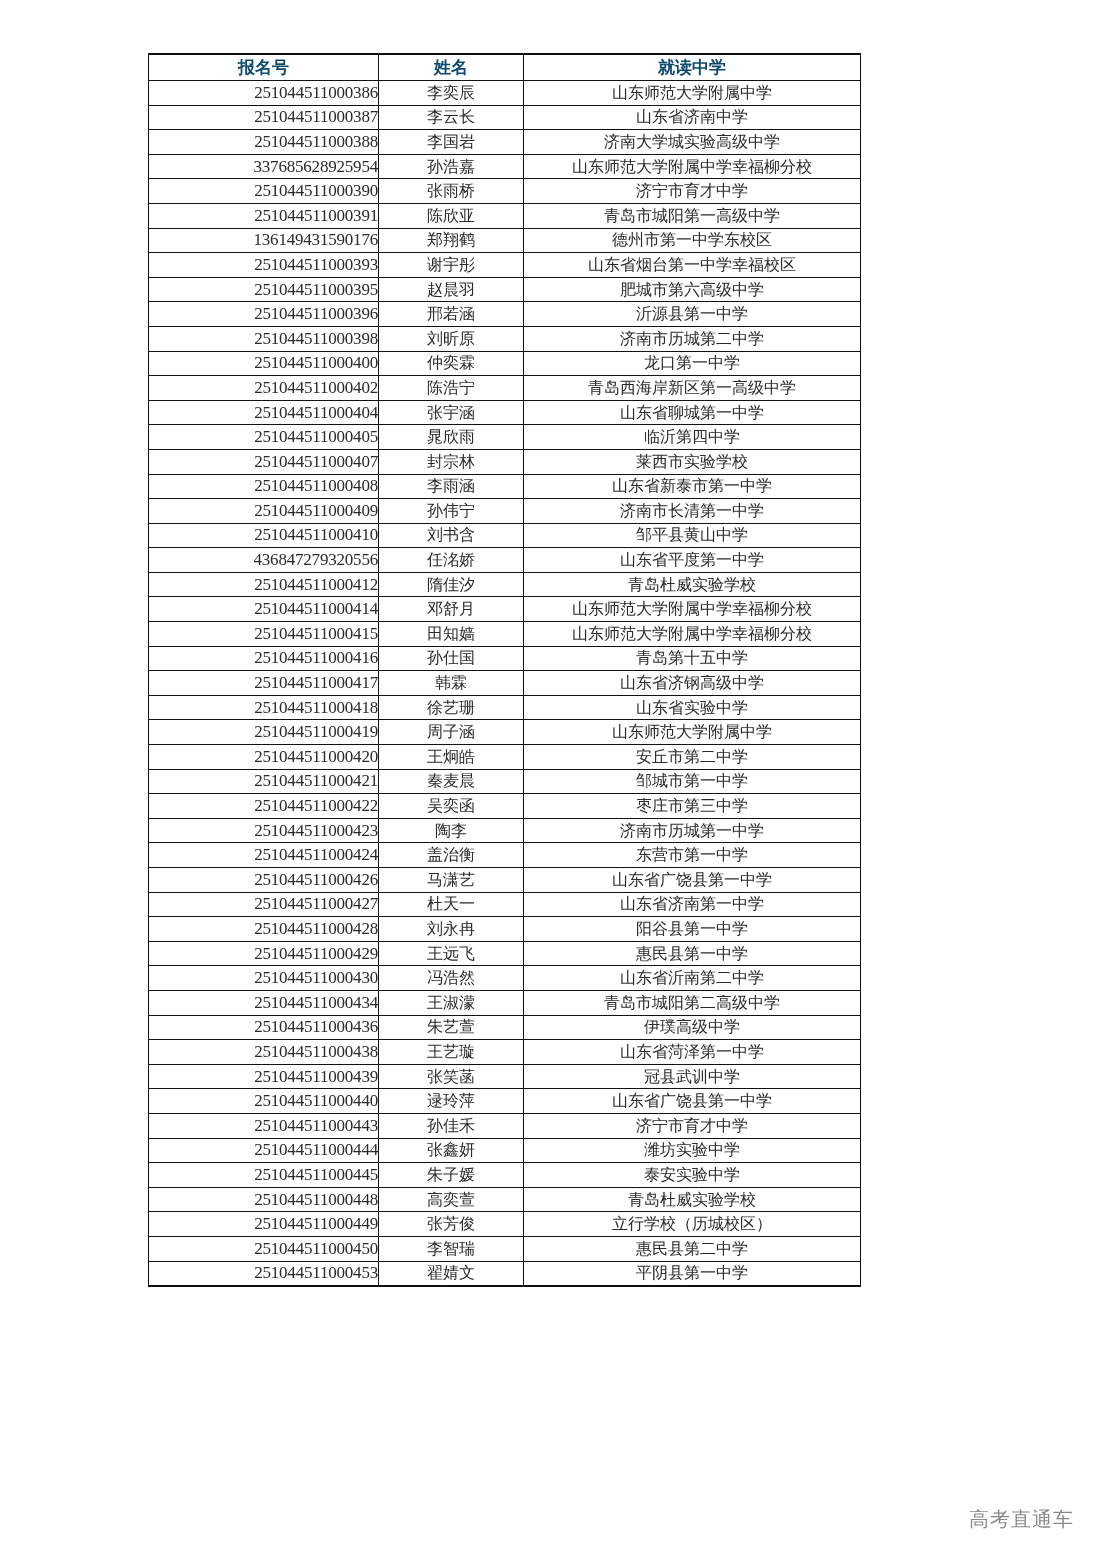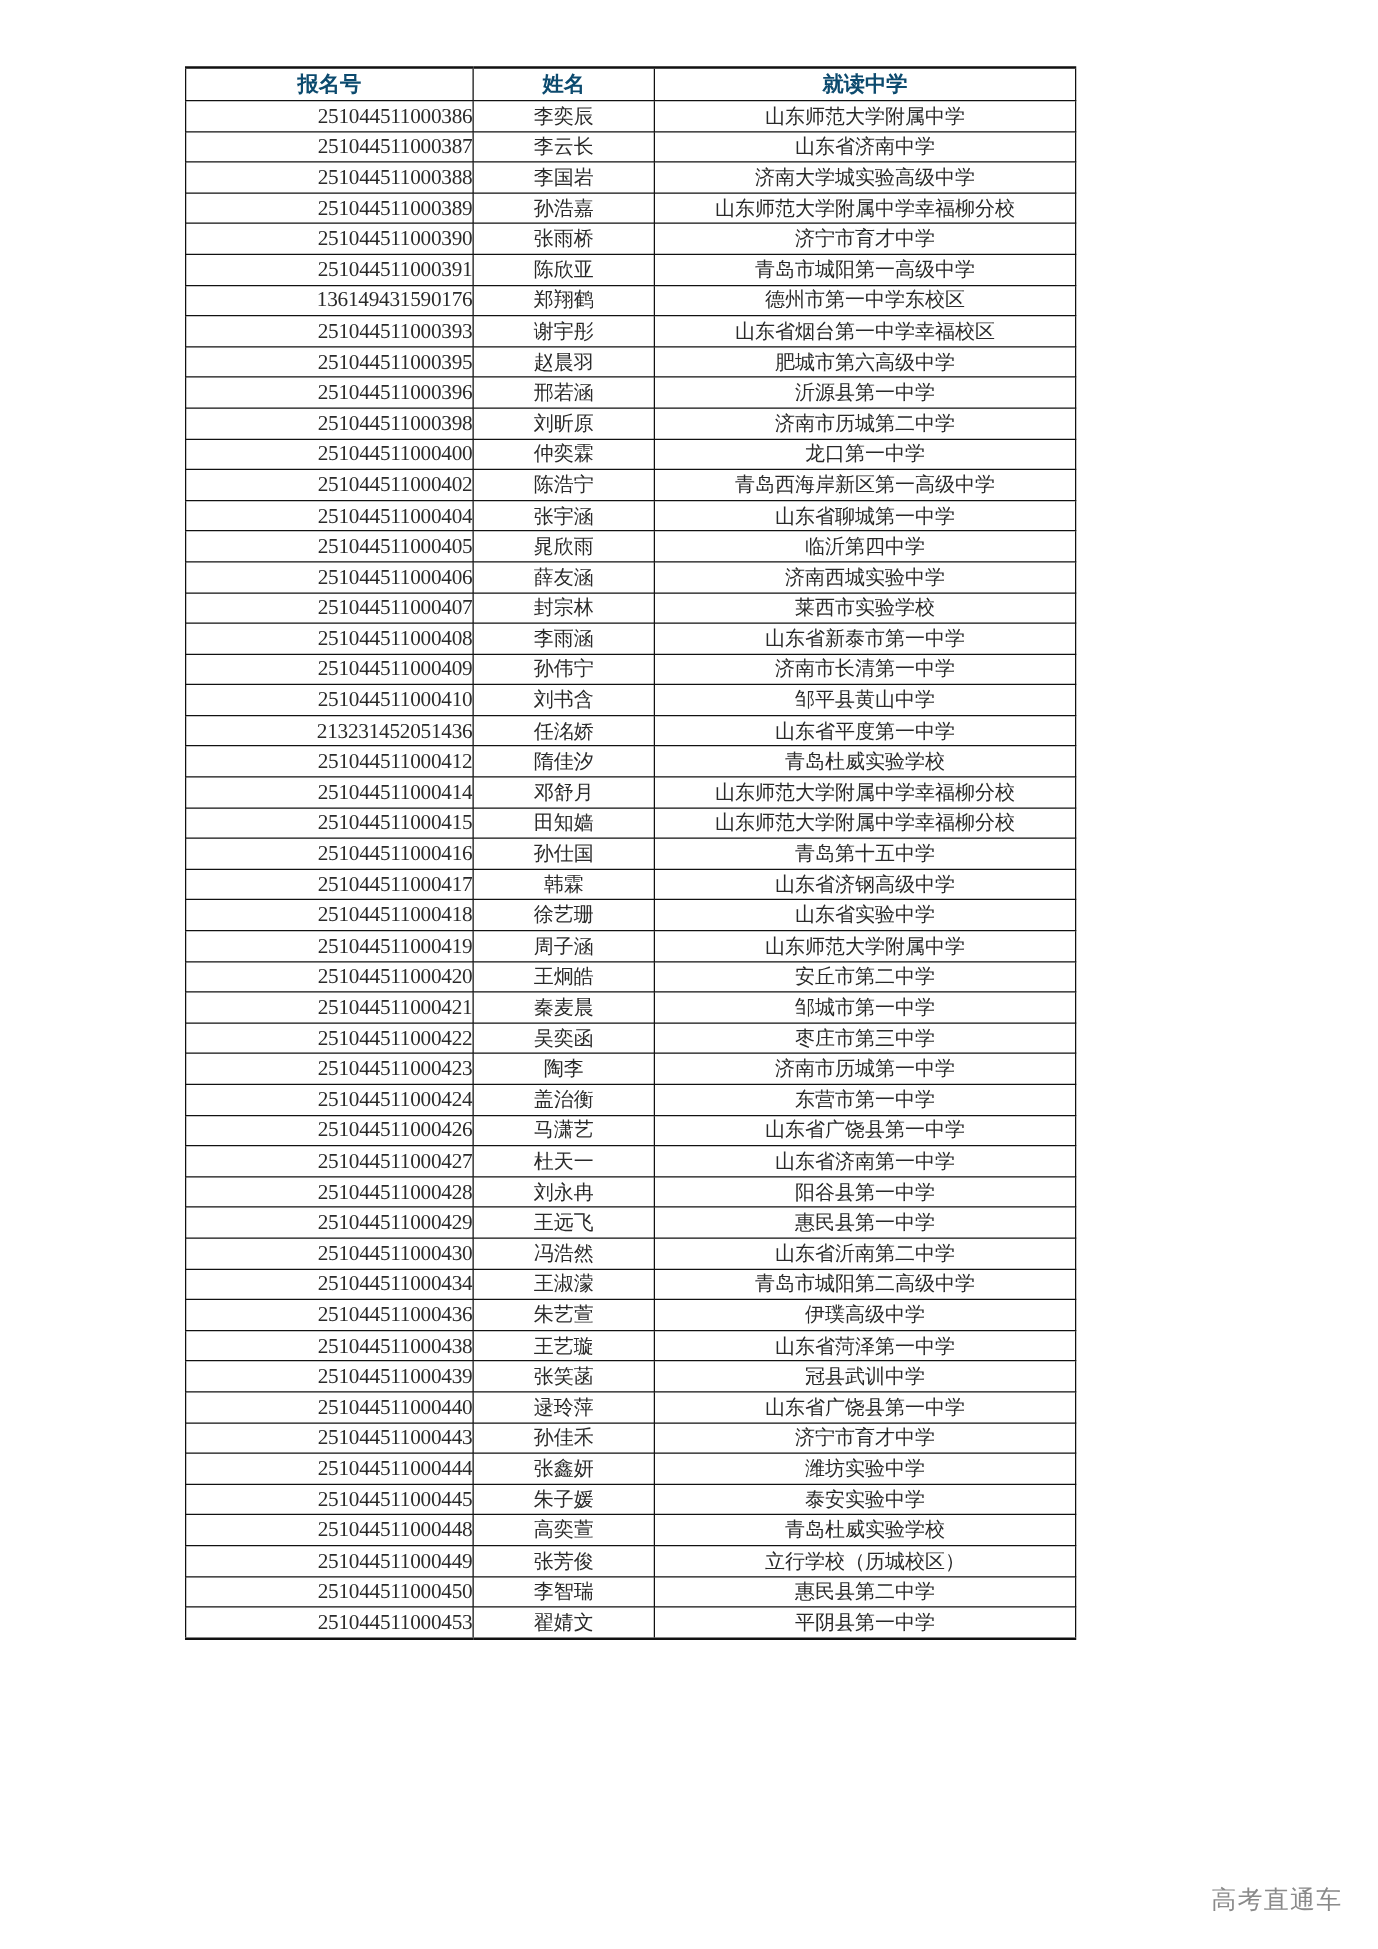--- a/index.html
+++ b/index.html
@@ -94,21 +94,21 @@
         <td class="reg">251044511000387</td>
         <td>李云长</td>
         <td>山东省济南中学</td>
       </tr>
       <tr>
         <td class="reg">251044511000388</td>
         <td>李国岩</td>
         <td>济南大学城实验高级中学</td>
       </tr>
       <tr>
-        <td class="reg">251044511000389</td>
+        <td class="reg">337685628925954</td>
         <td>孙浩嘉</td>
         <td>山东师范大学附属中学幸福柳分校</td>
       </tr>
       <tr>
         <td class="reg">251044511000390</td>
         <td>张雨桥</td>
         <td>济宁市育才中学</td>
       </tr>
       <tr>
         <td class="reg">251044511000391</td>
@@ -154,46 +154,41 @@
         <td class="reg">251044511000404</td>
         <td>张宇涵</td>
         <td>山东省聊城第一中学</td>
       </tr>
       <tr>
         <td class="reg">251044511000405</td>
         <td>晁欣雨</td>
         <td>临沂第四中学</td>
       </tr>
       <tr>
-        <td class="reg">251044511000406</td>
-        <td>薛友涵</td>
-        <td>济南西城实验中学</td>
-      </tr>
-      <tr>
         <td class="reg">251044511000407</td>
         <td>封宗林</td>
         <td>莱西市实验学校</td>
       </tr>
       <tr>
         <td class="reg">251044511000408</td>
         <td>李雨涵</td>
         <td>山东省新泰市第一中学</td>
       </tr>
       <tr>
         <td class="reg">251044511000409</td>
         <td>孙伟宁</td>
         <td>济南市长清第一中学</td>
       </tr>
       <tr>
         <td class="reg">251044511000410</td>
         <td>刘书含</td>
         <td>邹平县黄山中学</td>
       </tr>
       <tr>
-        <td class="reg">213231452051436</td>
+        <td class="reg">436847279320556</td>
         <td>任洺娇</td>
         <td>山东省平度第一中学</td>
       </tr>
       <tr>
         <td class="reg">251044511000412</td>
         <td>隋佳汐</td>
         <td>青岛杜威实验学校</td>
       </tr>
       <tr>
         <td class="reg">251044511000414</td>

